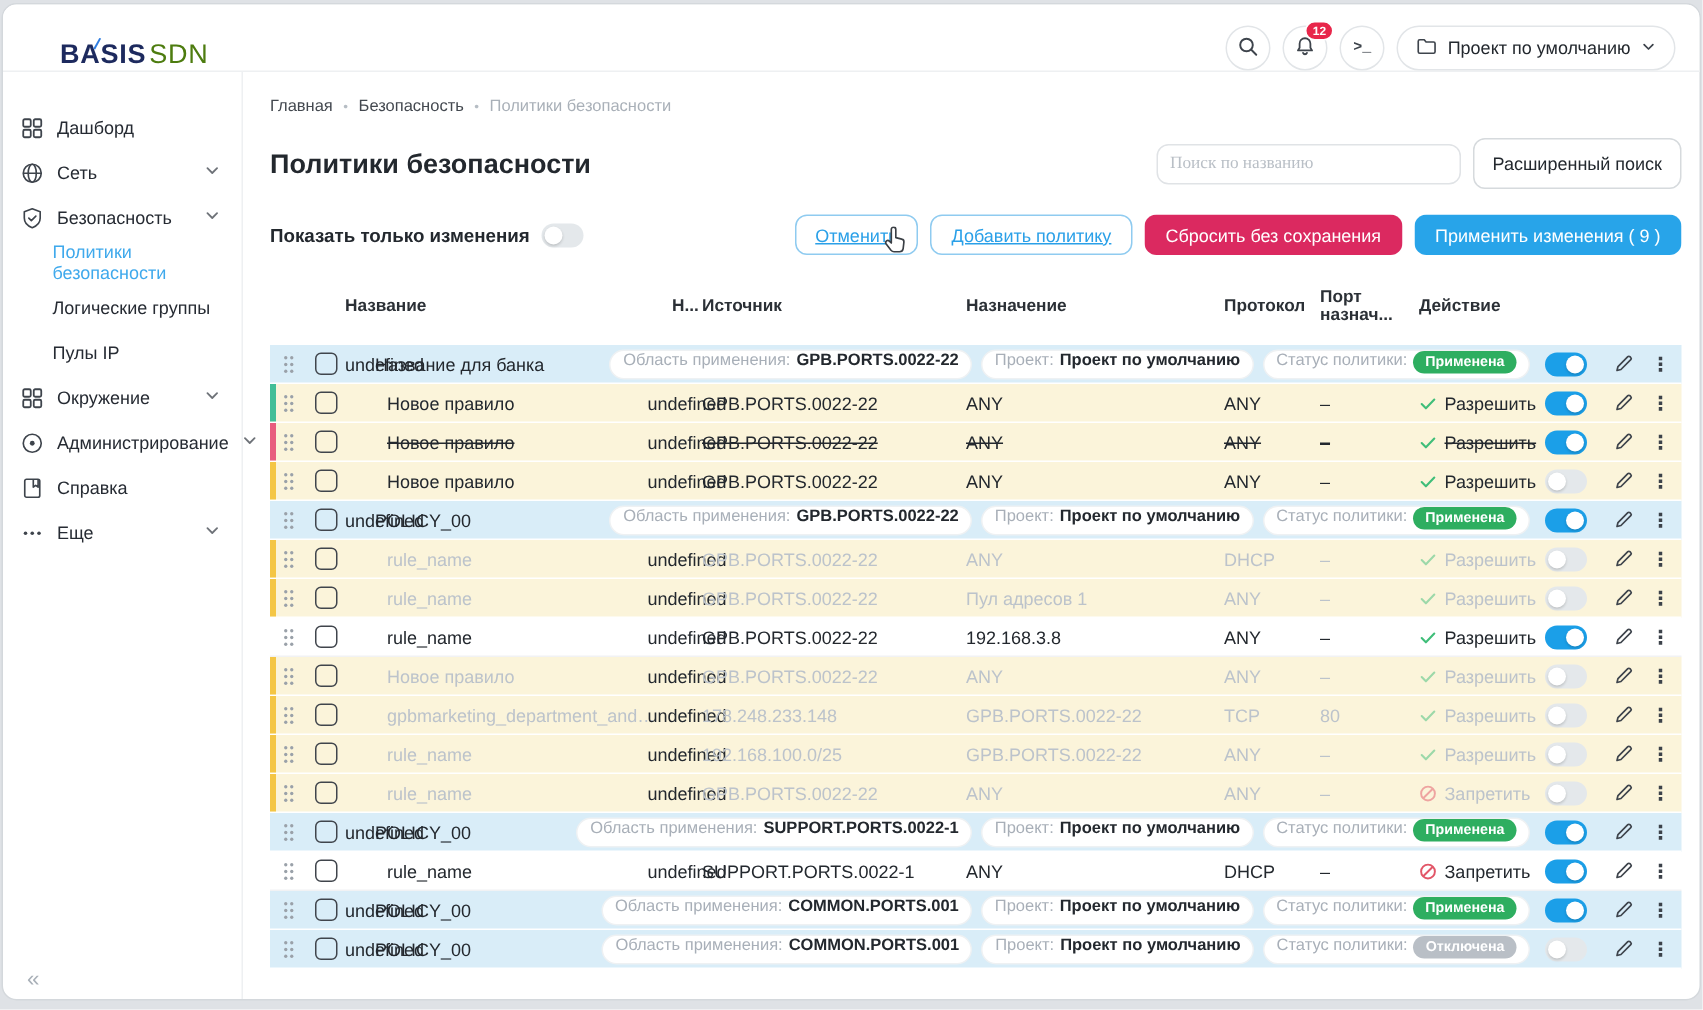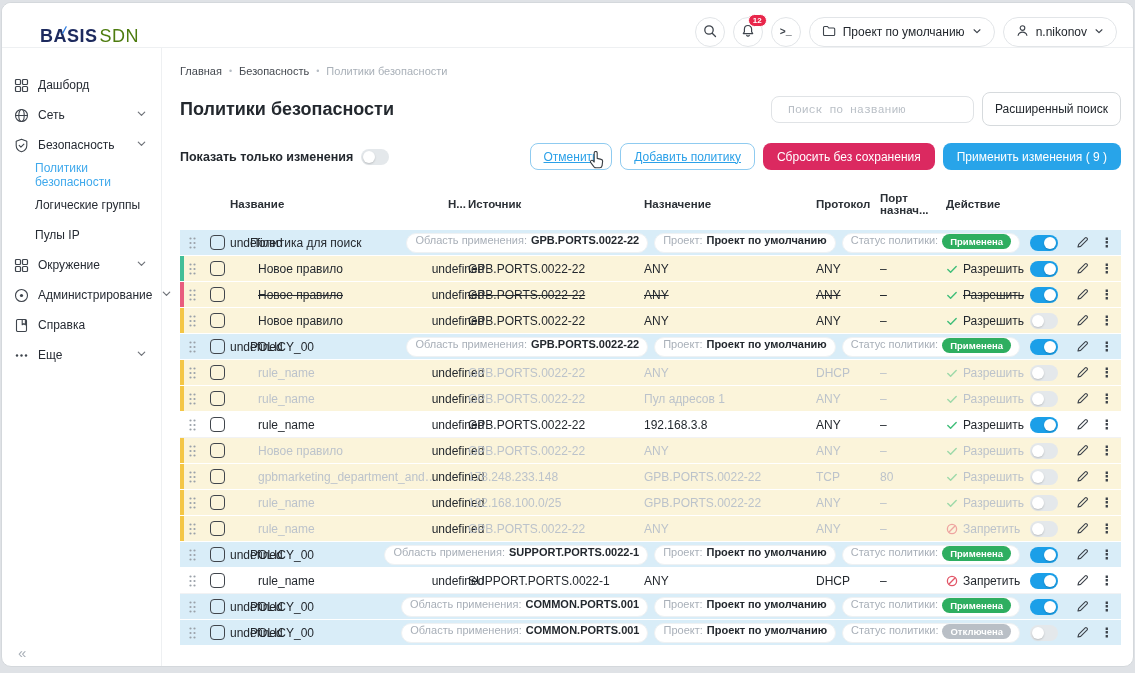--- a/index.html
+++ b/index.html
@@ -28,21 +28,21 @@
   .chev { opacity:.75; }
   .collapse { padding-left:16px; color:#a9b0b8; font-size:15px; }
 
   
   .main { flex:1; padding:0 16px 0 18px; position:relative; }
   .breadcrumb { margin-top:17px; font-size:11px; color:#43484f; display:flex; gap:7px; align-items:center; }
   .breadcrumb .sep { color:#b6bdc4; font-size:9px; }
   .breadcrumb .last { color:#a9b0b8; }
   .title-row { margin-top:15px; display:flex; align-items:center; }
   .page-title { font-size:18px; font-weight:bold; color:#23282e; flex:1; }
-  .search-input { width:203px; height:27px; border:1px solid #e0e3e6; border-radius:8px; padding:0 16px; font-size:11.5px; color:#23282e; font-family:Liberation Mono, monospace; }
+  .search-input { width:203px; height:27px; border:1px solid #e0e3e6; border-radius:8px; padding:0 8px; font-size:11.5px; color:#23282e; font-family:Liberation Serif, serif; }
   .search-input::placeholder { color:#b9bfc6; }
   .adv-btn { height:34px; margin-left:8px; border:1px solid #d6dadd; background:#fff; border-radius:8px; padding:0 12px; font-size:12px; color:#23282e; font-family:inherit; }
   .controls-row { margin-top:17px; display:flex; align-items:center; }
   .show-changes { display:flex; align-items:center; gap:8px; font-size:12.5px; font-weight:bold; color:#23282e; flex:1; }
   .btns { display:flex; gap:8px; }
   .btn { height:27px; border-radius:8px; padding:0 13px; font-size:12px; font-family:inherit; border:1px solid transparent; }
   .btn.outline { background:#fff; border-color:#8fcbf0; color:#2aa0e8;text-decoration:underline; }
   .btn.danger { background:#db2960; color:#fff; }
   .btn.primary { background:#28a4e9; color:#fff; }
 
@@ -123,34 +123,20 @@
       <button class="iconbtn">
         <span class="term-glyph">&gt;_</span>
       </button>
       <button class="pill-btn">
         <span>
           <svg width="14" height="12" viewBox="0 0 14 12">
               <path d="M1.5 2.5c0-.6.4-1 1-1h3l1.2 1.5h5c.6 0 1 .4 1 1v5.5c0 .6-.4 1-1 1h-9.2c-.6 0-1-.4-1-1z" fill="none" stroke="#3e444c" stroke-width="1.1" stroke-linejoin="round"></path>
             </svg>
         </span>
         <span>Проект по умолчанию</span>
-        <span>
-          <svg width="10" height="10" viewBox="0 0 12 12">
-              <path d="M2.5 4.5l3.5 3.5 3.5-3.5" stroke="#3e444c" stroke-width="1.4" fill="none" stroke-linecap="round" stroke-linejoin="round"></path>
-            </svg>
-        </span>
-      </button>
-      <button class="pill-btn">
-        <span>
-          <svg width="13" height="13" viewBox="0 0 14 14">
-              <circle cx="7" cy="4.4" r="2.5" fill="none" stroke="#3e444c" stroke-width="1.2"></circle>
-              <path d="M2.3 12.3c.6-2.3 2.5-3.5 4.7-3.5s4.1 1.2 4.7 3.5" fill="none" stroke="#3e444c" stroke-width="1.2" stroke-linecap="round"></path>
-            </svg>
-        </span>
-        <span>n.nikonov</span>
         <span>
           <svg width="10" height="10" viewBox="0 0 12 12">
               <path d="M2.5 4.5l3.5 3.5 3.5-3.5" stroke="#3e444c" stroke-width="1.4" fill="none" stroke-linecap="round" stroke-linejoin="round"></path>
             </svg>
         </span>
       </button>
     </div>
   </header>
 
   <div class="shell">
@@ -311,21 +297,21 @@
                     <circle cx="6.5" cy="7" r="1.1"></circle>
                     <circle cx="2.5" cy="11.5" r="1.1"></circle>
                     <circle cx="6.5" cy="11.5" r="1.1"></circle>
                   </g>
                 </svg>
               </span>
               <span class="cellchk">
                 <span class="checkbox"></span>
               </span>
               <span class="gchev">undefined</span>
-              <span class="name txt">Политика для поиск</span>
+              <span class="name txt">Название для банка</span>
               <div class="pills">
                 <span class="pill">
                   <span class="plbl">Область применения:</span>
                   <span class="pval">GPB.PORTS.0022-22</span>
                 </span>
                 <span class="pill">
                   <span class="plbl">Проект:</span>
                   <span class="pval">Проект по умолчанию</span>
                 </span>
                 <span class="pill">

